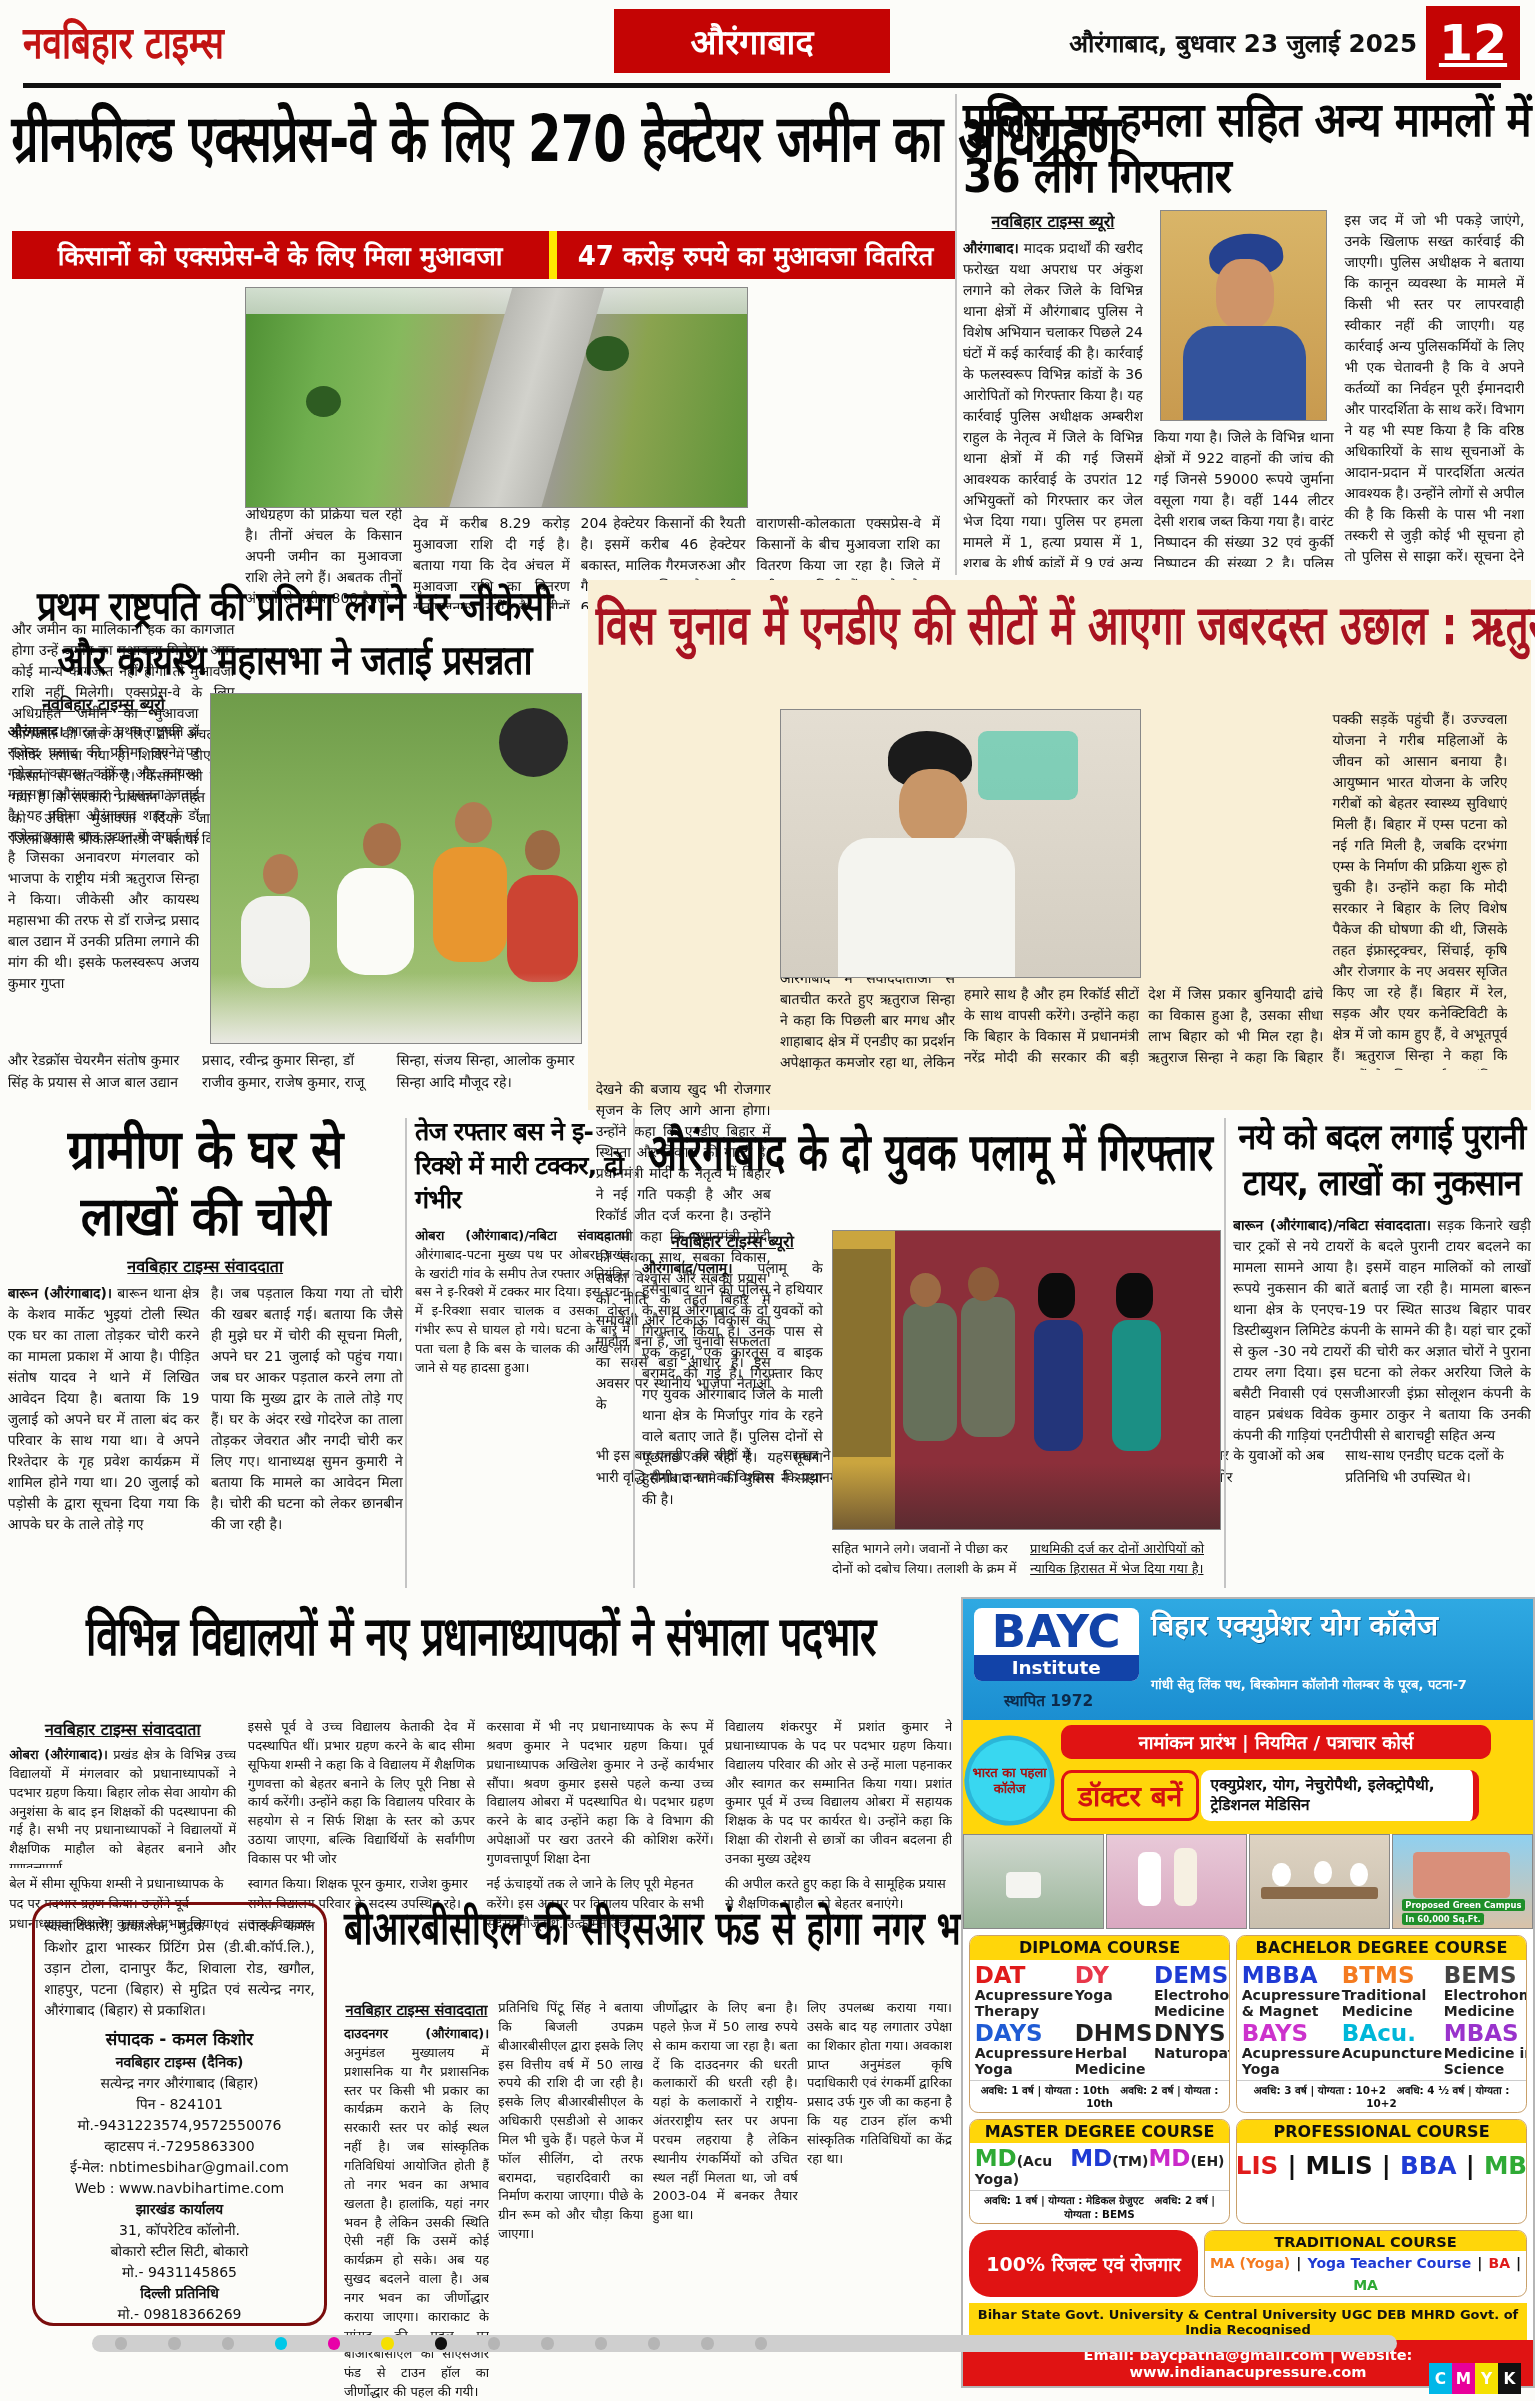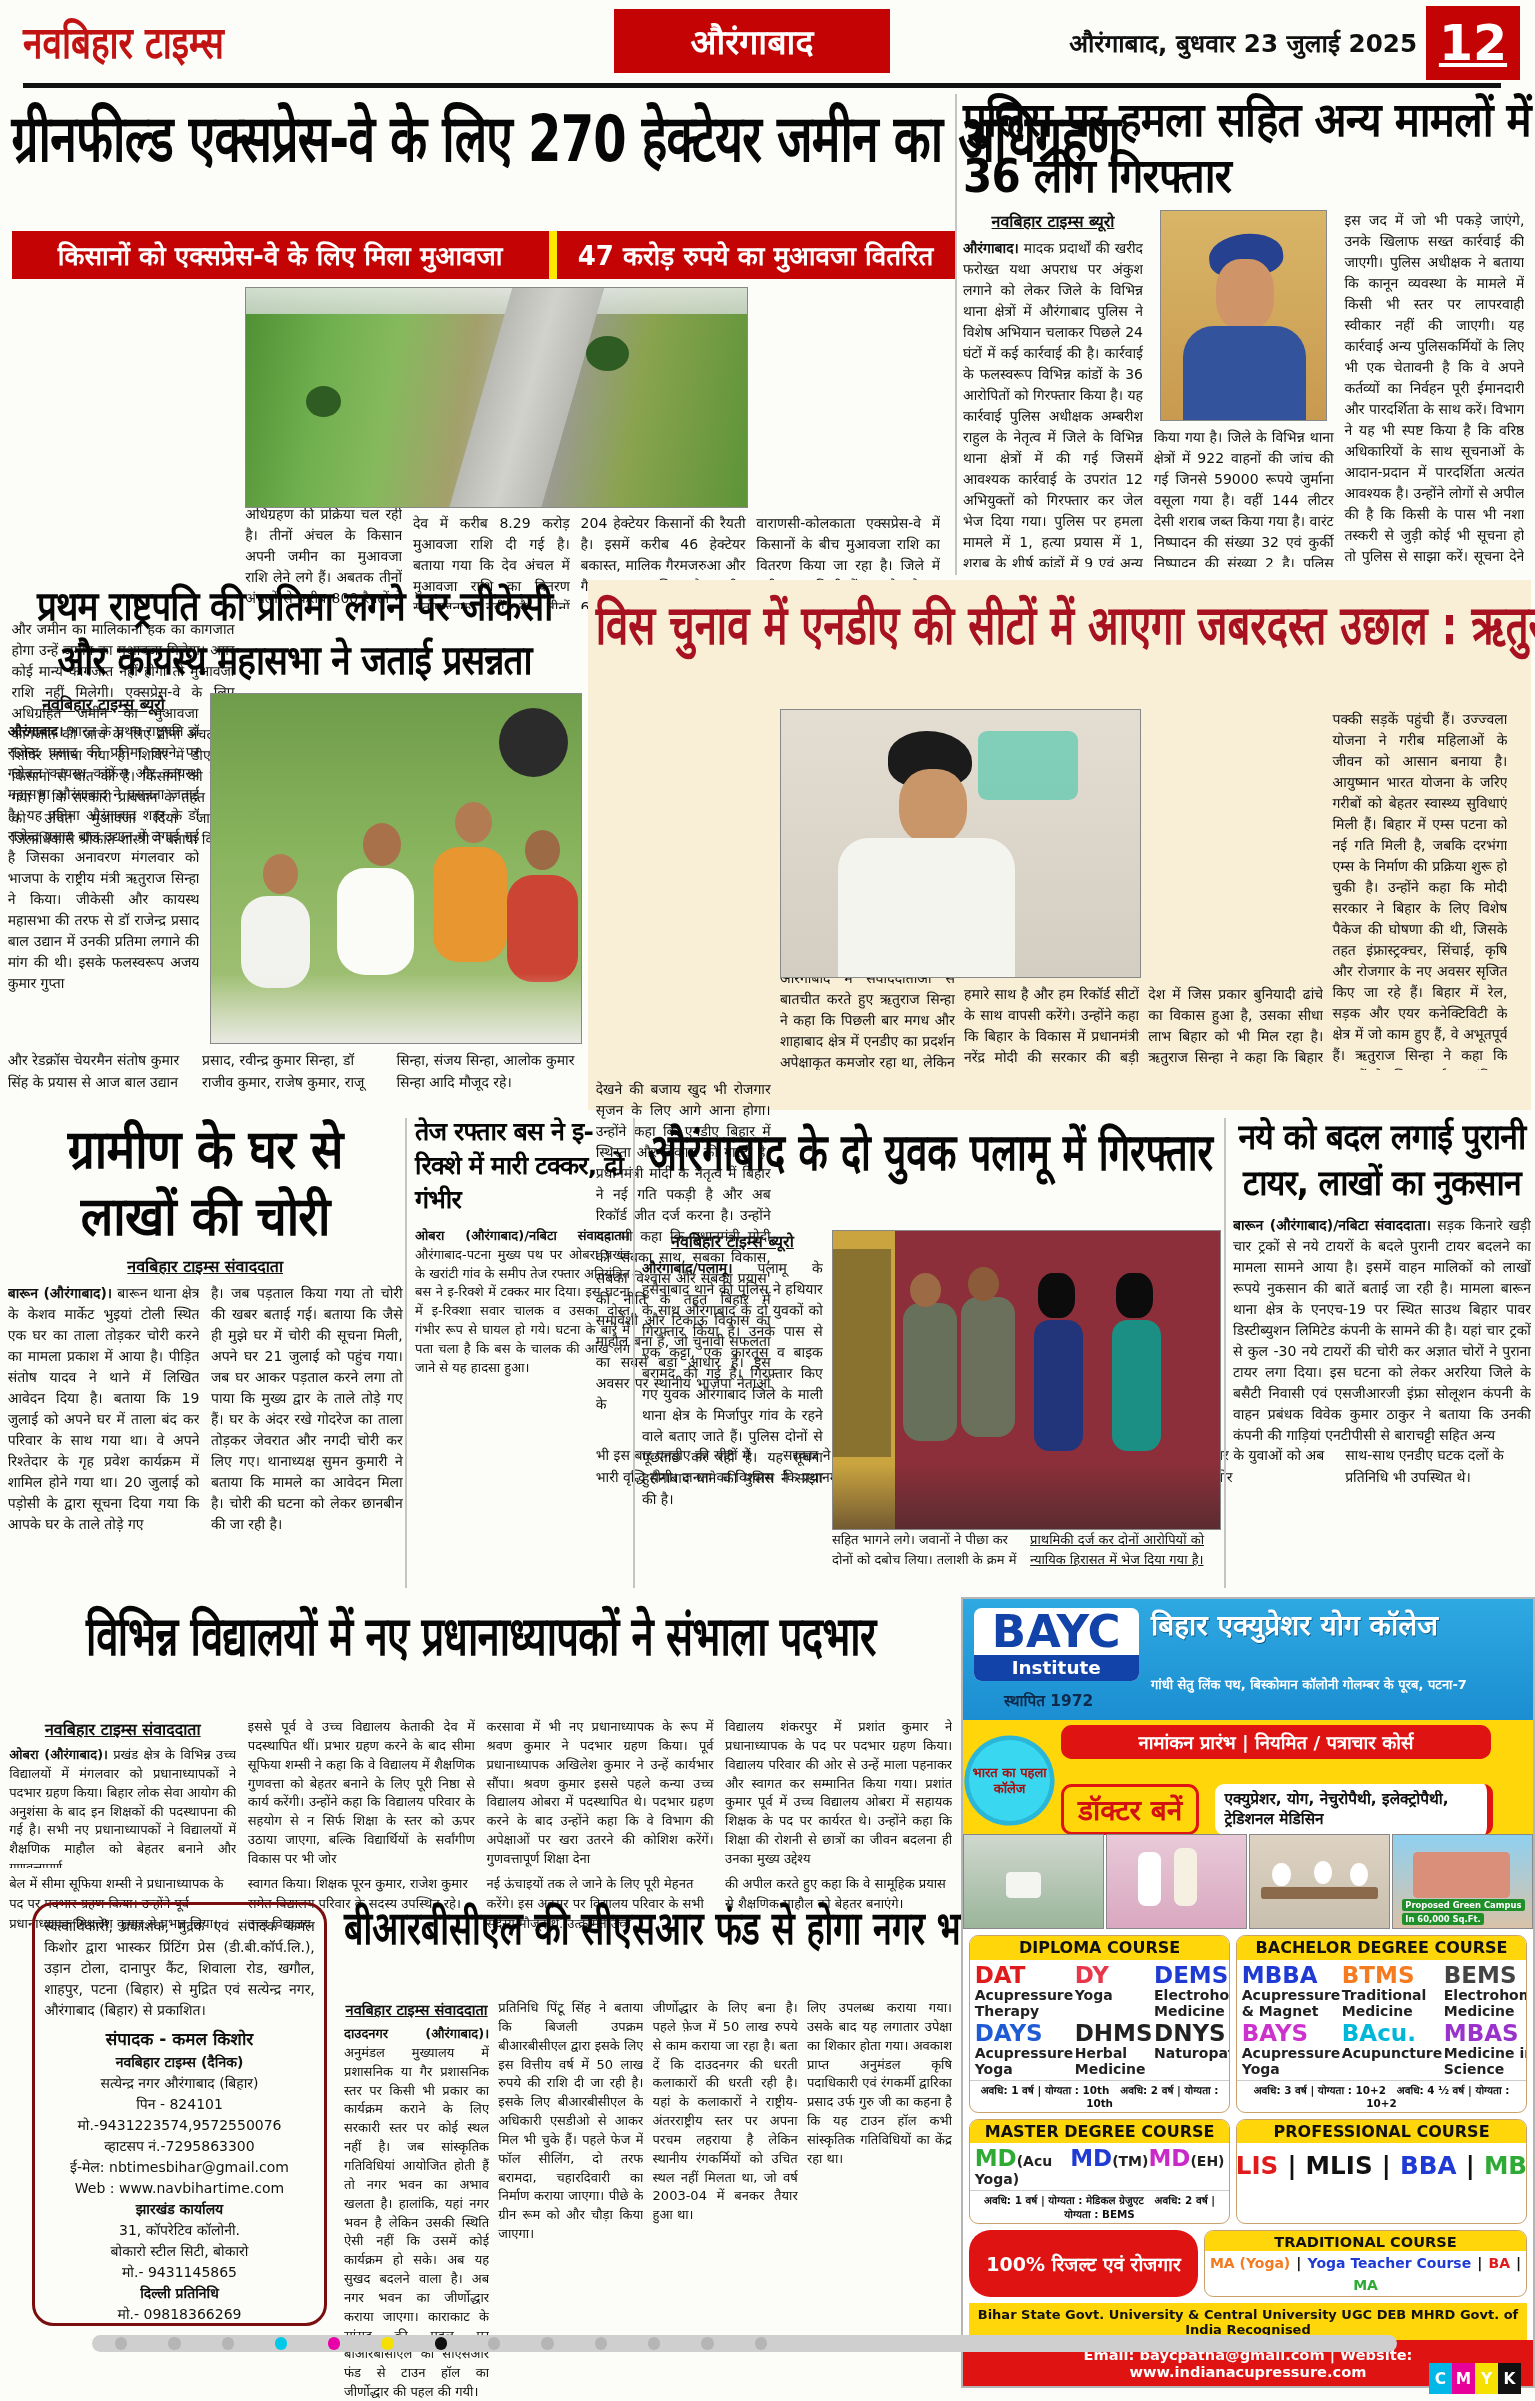--- a/index.html
+++ b/index.html
@@ -213,21 +213,21 @@
           <div style="left:18%;top:24%;width:54px;height:138px;background:#66705a;border-radius:17px;"></div>
           <div style="left:20%;top:14%;width:31px;height:34px;background:#9c6a44;border-radius:50%;"></div>
           <div style="left:33%;top:22%;width:54px;height:140px;background:#6b705c;border-radius:17px;"></div>
           <div style="left:35%;top:12%;width:31px;height:34px;background:#8c5c3a;border-radius:50%;"></div>
           <div style="left:52%;top:30%;width:49px;height:131px;background:#23357a;border-radius:15.4px;"></div>
           <div style="left:53%;top:14%;width:37px;height:45px;background:#0c0c0c;border-radius:40%;"></div>
           <div style="left:72%;top:30%;width:49px;height:131px;background:#1b8f84;border-radius:15.4px;"></div>
           <div style="left:73%;top:14%;width:37px;height:45px;background:#0c0c0c;border-radius:40%;"></div>
           <div style="left:0;top:78%;width:100%;height:22%;background:linear-gradient(#00000000,#3a2a2a99);"></div>
         </div>
-        <div style="display:grid;grid-template-columns:1fr 1fr;gap:9.2px;margin-top:0;">
+        <div style="display:grid;grid-template-columns:1fr 1fr;gap:9.2px;margin-top:9px;">
           <div class="tailtxt" style="height:71px;font-size:13px;">सहित भागने लगे। जवानों ने पीछा कर दोनों को दबोच लिया। तलाशी के क्रम में</div>
           <div class="tailtxt" style="height:71px;font-size:13px;text-decoration:underline;">प्राथमिकी दर्ज कर दोनों आरोपियों को न्यायिक हिरासत में भेज दिया गया है।</div>
         </div>
       </div>
     </div>
   </section>
 
   <div class="vdiv" style="left:1224px;top:1118px;height:470px;"></div>
 
   <section class="abs" style="left:1233px;top:1115px;width:298px;">
@@ -306,21 +306,21 @@
         <div class="b1">BAYC</div>
         <div class="b2">Institute</div>
       </div>
       <div class="abs" style="left:41px;top:91px;font-size:15.4px;font-weight:bold;color:#0d2a4a;">स्थापित 1972</div>
       <div class="abs" style="left:188px;top:10.7px;width:369px;font-size:28px;font-weight:800;line-height:1.15;text-shadow:0.8px 0.8px 0 #0d5a8a;">बिहार एक्युप्रेशर योग कॉलेज</div>
       <div class="abs" style="left:188px;top:78px;width:369px;font-size:13px;font-weight:bold;line-height:1.3;">गांधी सेतु लिंक पथ, बिस्कोमान कॉलोनी गोलम्बर के पूरब, पटना-7</div>
     </div>
     <div style="background:#ffd60a;height:114px;position:relative;">
       <div class="abs" style="left:6.1px;top:20px;width:81px;height:81px;background:#39d7f0;border-radius:50%;display:flex;align-items:center;justify-content:center;text-align:center;font-weight:800;color:#a80f0f;font-size:13px;line-height:1.2;box-shadow:0 0 0 4.6px #2bb6d8;">भारत का पहला कॉलेज</div>
       <div class="abs" style="left:98px;top:4.6px;width:430px;height:34px;background:#e01313;border-radius:10.7px;color:#fff;font-weight:800;font-size:18.4px;display:flex;align-items:center;justify-content:center;">नामांकन प्रारंभ | नियमित / पत्राचार कोर्स</div>
-      <div class="abs" style="left:98px;top:64px;display:flex;gap:16px;align-items:stretch;">
+      <div class="abs" style="left:98px;top:50px;display:flex;gap:2px;align-items:stretch;">
         <div style="border:3.1px solid #e01313;border-radius:10.7px;background:#ffd60a;color:#d31111;font-weight:800;font-size:28px;display:flex;align-items:center;padding:3.1px 14px;">डॉक्टर बनें</div>
         <div style="background:#fff;border-radius:9.2px;font-weight:800;font-size:15.4px;color:#111;display:flex;align-items:center;padding:4.6px 9.2px;width:253px;line-height:1.35;border-right:6.1px solid #e01313;">एक्युप्रेशर, योग, नेचुरोपैथी, इलेक्ट्रोपैथी, ट्रेडिशनल मेडिसिन</div>
       </div>
     </div>
     <div style="display:grid;grid-template-columns:repeat(4,1fr);gap:2.3px;height:95px;">
       <div class="ph" style="background:linear-gradient(#cfd8cf,#9bb59a);">
         <div style="left:30%;top:40%;width:35px;height:26px;background:#f4f4f0;border-radius:4.6px;"></div>
       </div>
       <div class="ph" style="background:linear-gradient(#e8c9d8,#d9a8c0);">
         <div style="left:22%;top:18%;width:23px;height:54px;background:#fff;border-radius:7.7px;"></div>

